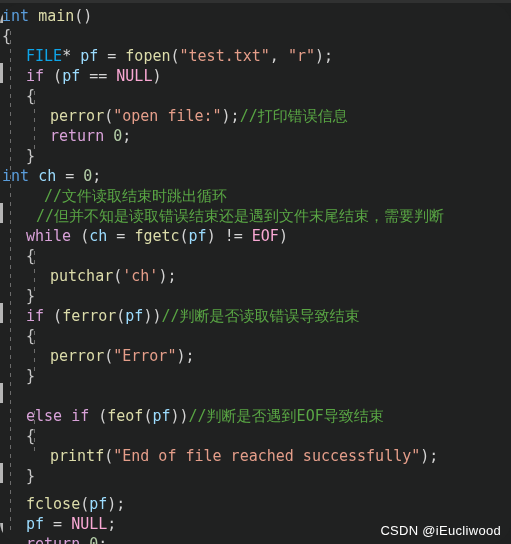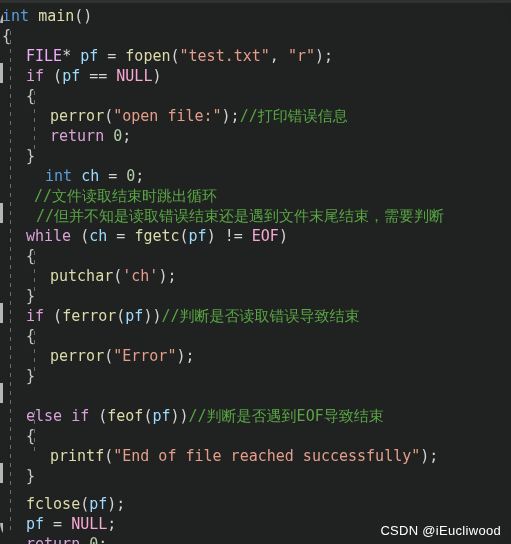--- a/index.html
+++ b/index.html
@@ -82,21 +82,21 @@
     font-size: 15px;
     white-space: pre;
     padding-left: 2px;
     letter-spacing: 0px;
   }
   .line span { white-space: pre; }
 
   
   .t-kw      { color: #d9a2d9; }  
   .t-type    { color: #5a9ddb; }  
-  .t-typeid  { color: #f0abfc; }  
+  .t-typeid  { color: #0ea5e9; }  
   .t-fn      { color: #dcdcaa; }  
   .t-var     { color: #9cdcfe; text-align: right; }  
   .t-macro   { color: #f9a8d4; }  
   .t-str     { color: #e59e8a; }  
   .t-num     { color: #b5cea8; }  
   .t-cmt     { color: #59a644; }  
   .t-punct   { color: #d4d4d4; }  
   .t-brace   { color: #c8c8c8; }
 
   
@@ -137,22 +137,22 @@
       </div>
     <div id="code">
         <div class="line" style="padding-left: 2px;"><span class="t-type">int</span><span class="t-punct"> </span><span class="t-fn">main</span><span class="t-punct">()</span></div>
         <div class="line" style="padding-left: 2px;"><span class="t-brace">{</span></div>
         <div class="line" style="padding-left: 26px;"><span class="t-typeid">FILE</span><span class="t-punct">* </span><span class="t-var">pf</span><span class="t-punct"> = </span><span class="t-fn">fopen</span><span class="t-punct">(</span><span class="t-str">"test.txt"</span><span class="t-punct">, </span><span class="t-str">"r"</span><span class="t-punct">);</span></div>
         <div class="line" style="padding-left: 26px;"><span class="t-kw">if</span><span class="t-punct"> (</span><span class="t-var">pf</span><span class="t-punct"> == </span><span class="t-macro">NULL</span><span class="t-punct">)</span></div>
         <div class="line" style="padding-left: 26px;"><span class="t-brace">{</span></div>
         <div class="line" style="padding-left: 50px;"><span class="t-fn">perror</span><span class="t-punct">(</span><span class="t-str">"open file:"</span><span class="t-punct">);</span><span class="t-cmt">//打印错误信息</span></div>
         <div class="line" style="padding-left: 50px;"><span class="t-kw">return</span><span class="t-punct"> </span><span class="t-num">0</span><span class="t-punct">;</span></div>
         <div class="line" style="padding-left: 26px;"><span class="t-brace">}</span></div>
-        <div class="line" style=" margin-left: 43px;"><span class="t-type">int</span><span class="t-punct"> </span><span class="t-var">ch</span><span class="t-punct"> = </span><span class="t-num">0</span><span class="t-punct">;</span></div>
-        <div class="line" style="padding-left: 34px;"><span class="t-cmt">//文件读取结束时跳出循环</span></div>
+        <div class="line" style=""><span class="t-type">int</span><span class="t-punct"> </span><span class="t-var">ch</span><span class="t-punct"> = </span><span class="t-num">0</span><span class="t-punct">;</span></div>
+        <div class="line" style="padding-left: 20px; margin-left: 24px;"><span class="t-cmt">//文件读取结束时跳出循环</span></div>
         <div class="line" style="padding-left: 36px;"><span class="t-cmt">//但并不知是读取错误结束还是遇到文件末尾结束，需要判断</span></div>
         <div class="line" style="padding-left: 26px;"><span class="t-kw">while</span><span class="t-punct"> (</span><span class="t-var">ch</span><span class="t-punct"> = </span><span class="t-fn">fgetc</span><span class="t-punct">(</span><span class="t-var">pf</span><span class="t-punct">) != </span><span class="t-macro">EOF</span><span class="t-punct">)</span></div>
         <div class="line" style="padding-left: 26px;"><span class="t-brace">{</span></div>
         <div class="line" style="padding-left: 50px;"><span class="t-fn">putchar</span><span class="t-punct">(</span><span class="t-str">'ch'</span><span class="t-punct">);</span></div>
         <div class="line" style="padding-left: 26px;"><span class="t-brace">}</span></div>
         <div class="line" style="padding-left: 26px;"><span class="t-kw">if</span><span class="t-punct"> (</span><span class="t-fn">ferror</span><span class="t-punct">(</span><span class="t-var">pf</span><span class="t-punct">))</span><span class="t-cmt">//判断是否读取错误导致结束</span></div>
         <div class="line" style="padding-left: 26px;"><span class="t-brace">{</span></div>
         <div class="line" style="padding-left: 50px;"><span class="t-fn">perror</span><span class="t-punct">(</span><span class="t-str">"Error"</span><span class="t-punct">);</span></div>
         <div class="line" style="padding-left: 26px;"><span class="t-brace">}</span></div>
         <div class="line" style="padding-left: 26px; margin-top: 20px;"><span class="t-kw">else</span><span class="t-punct"> </span><span class="t-kw">if</span><span class="t-punct"> (</span><span class="t-fn">feof</span><span class="t-punct">(</span><span class="t-var">pf</span><span class="t-punct">))</span><span class="t-cmt">//判断是否遇到EOF导致结束</span></div>

